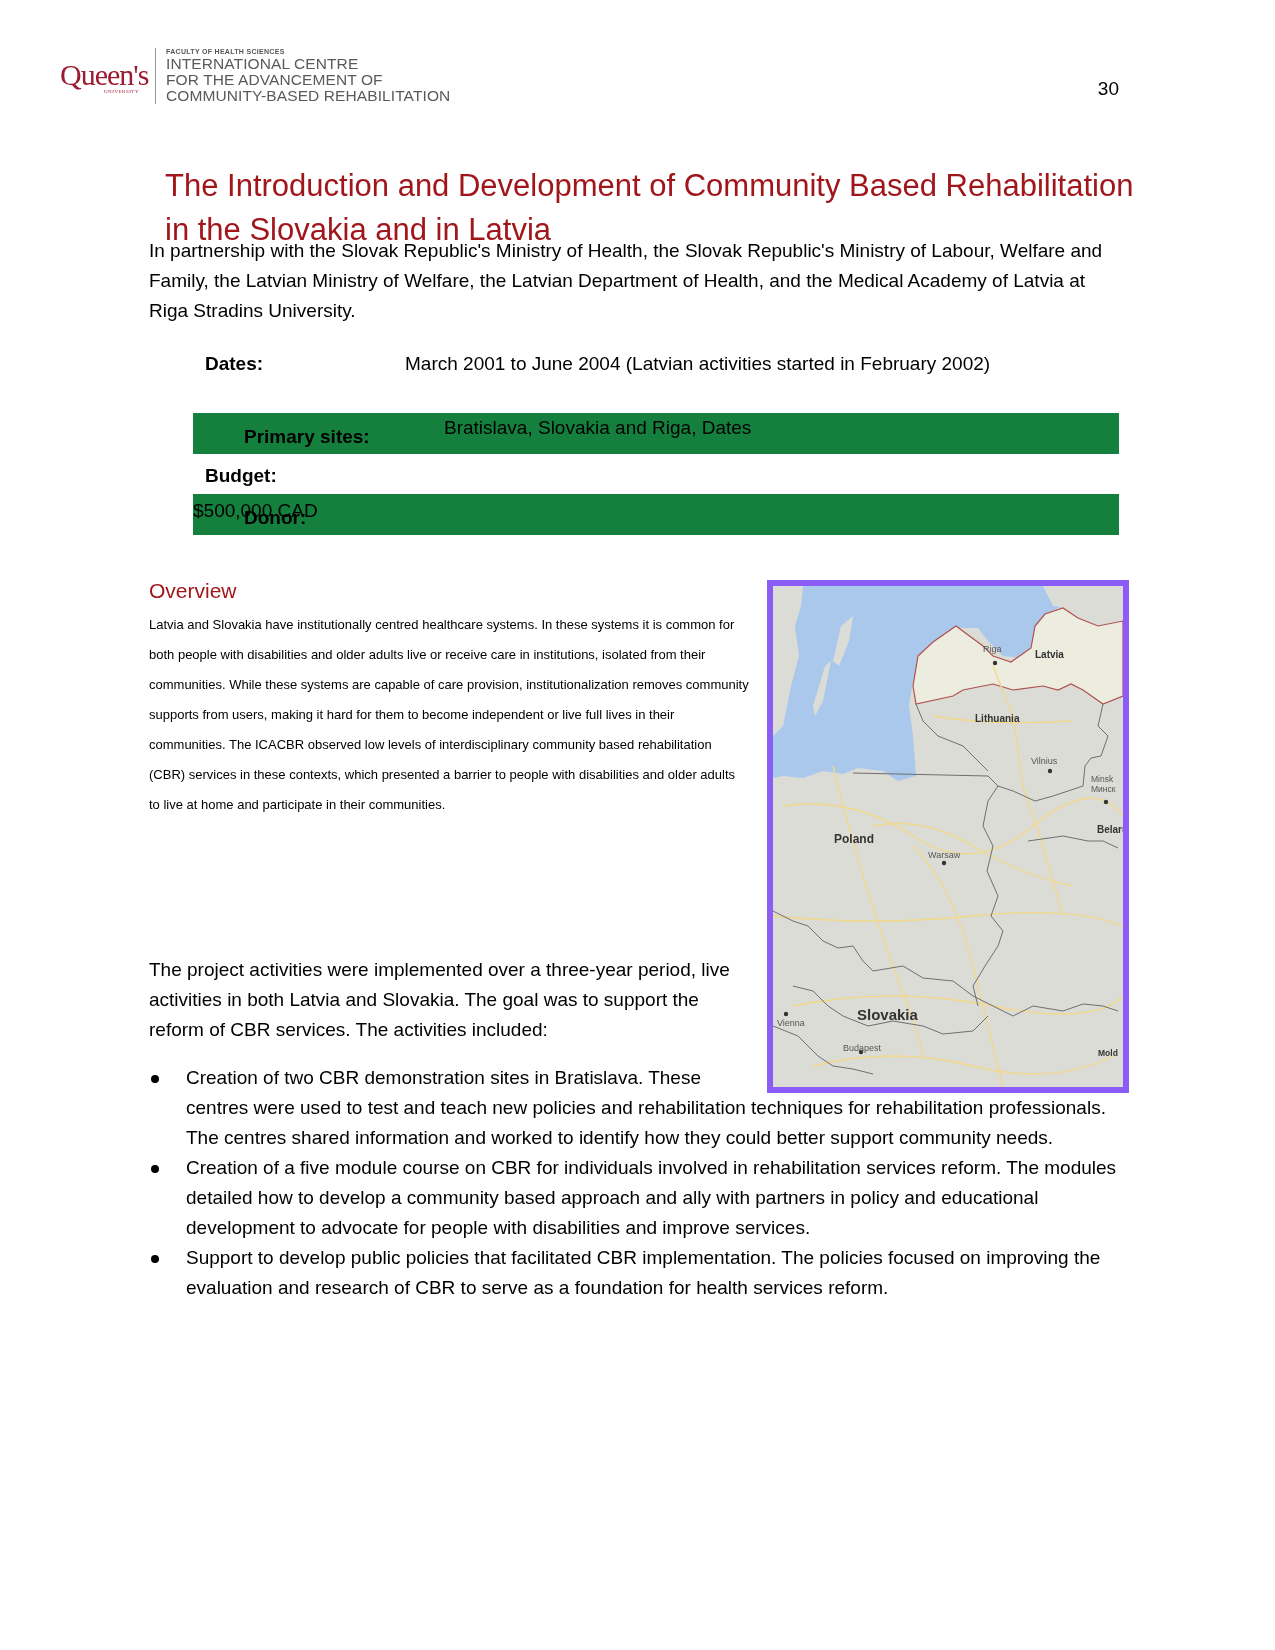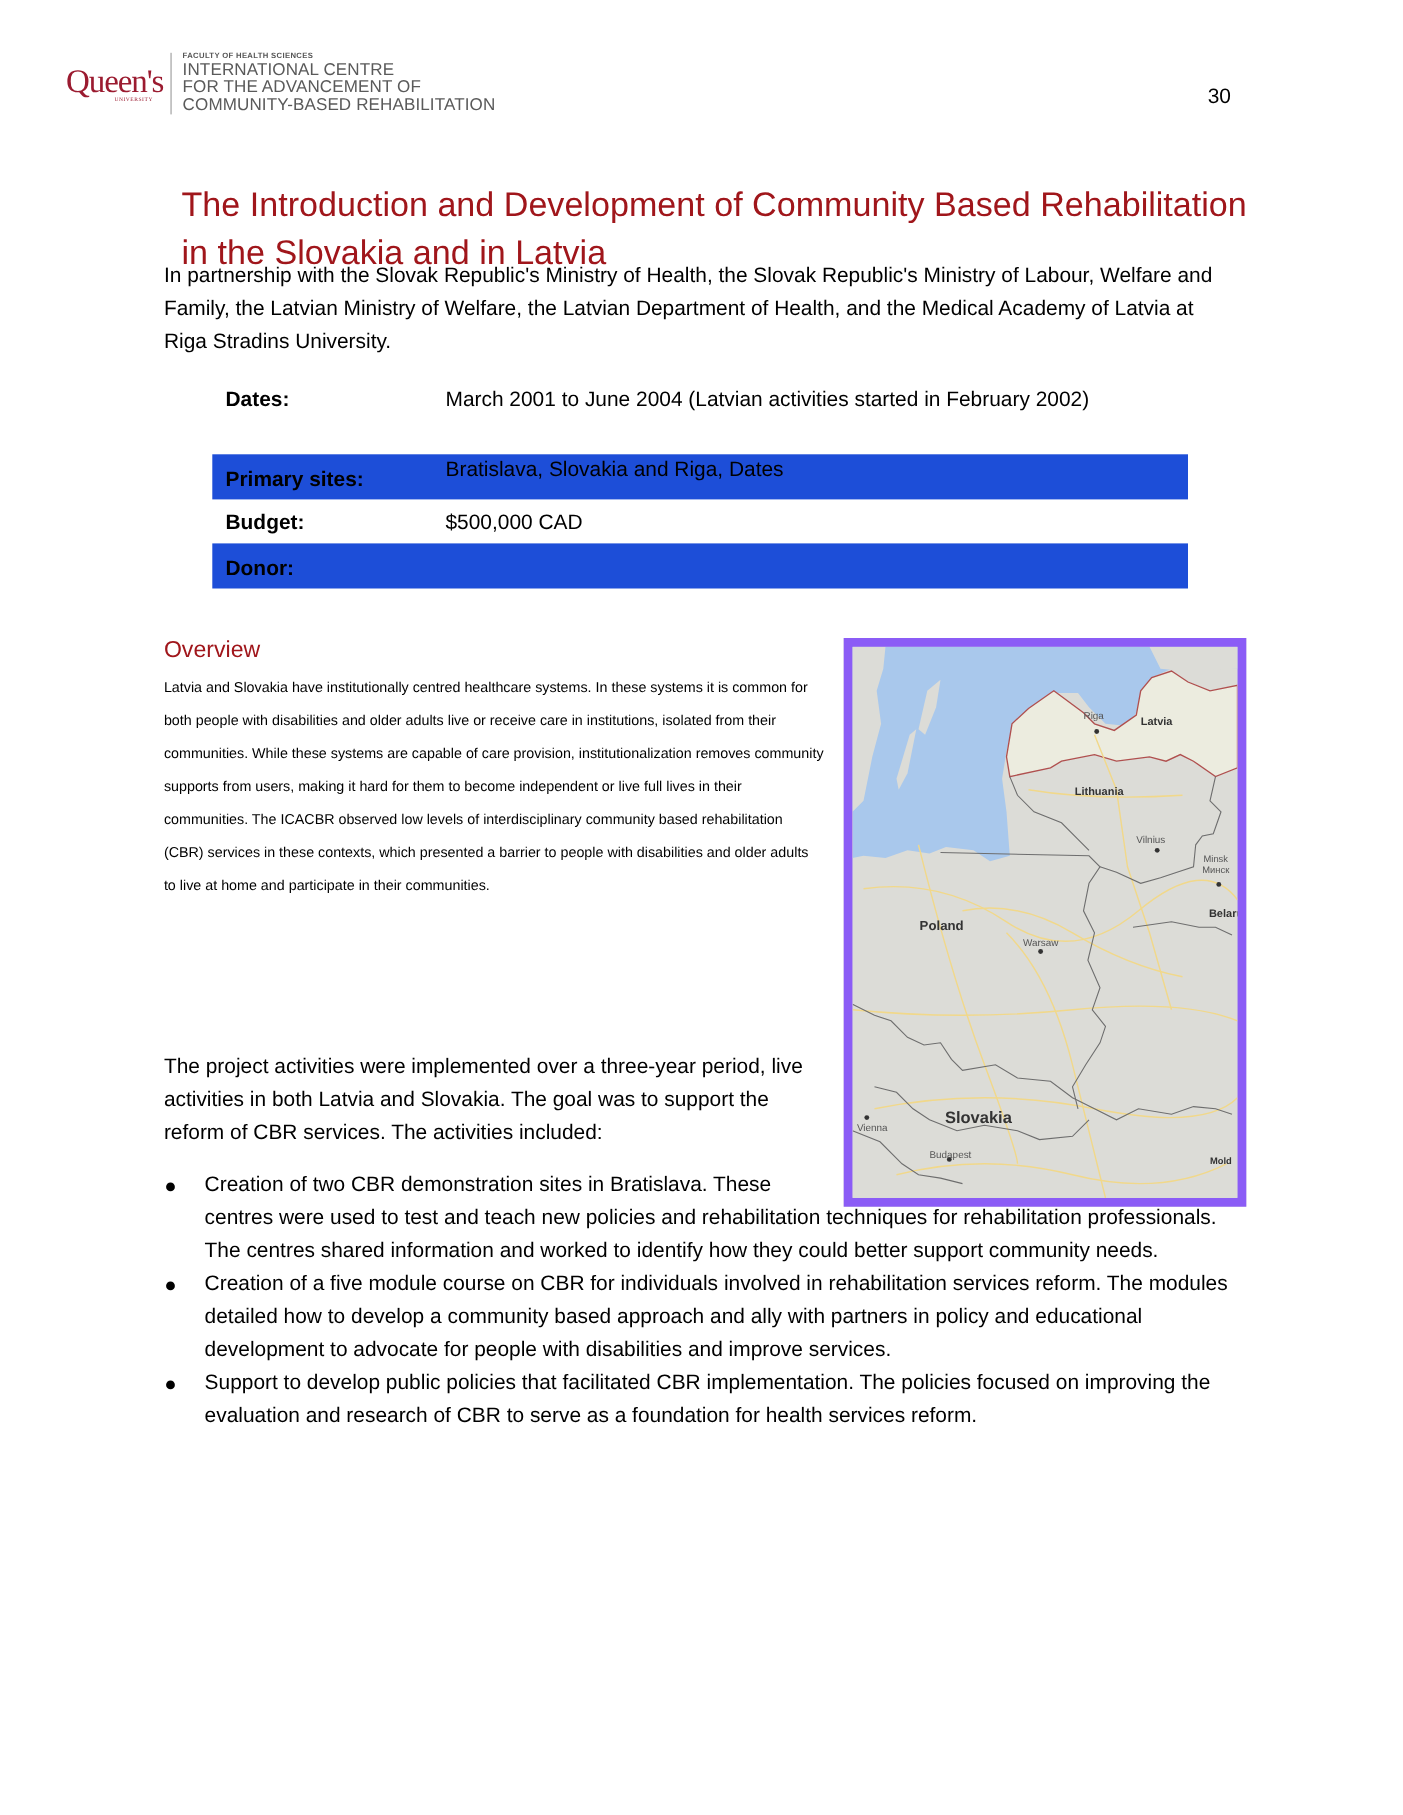--- a/index.html
+++ b/index.html
@@ -14,38 +14,38 @@
     .faculty { position: absolute; left: 106px; top: 2px; font-size: 7px; font-weight: bold; color: #555;
       letter-spacing: 0.3px; }
     .centre { position: absolute; left: 106px; top: 10px; font-size: 15.5px; line-height: 16px;
       color: #5a5a5a; letter-spacing: 0.1px; }
     .page-num { position: absolute; right: 156px; top: 78px; font-size: 19px; color: #000; }
     .title { position: absolute; left: 149px; top: 148px; width: 980px; font-size: 31px; line-height: 44px;
       color: #a0161b; font-family: "Liberation Sans", sans-serif; font-weight: normal; }
     .intro { position: absolute; left: 149px; top: 236px; width: 980px; font-size: 19px; line-height: 30px; }
     .info-table { position: absolute; left: 193px; top: 348px; width: 887px; }
     .row { display: flex; width: 100%; font-size: 19px; line-height: 27px; }
-    .row.shaded { background: #1d4ed8; }
+    .row.shaded { background: #15803d; padding-left: 39px; }
     .row .k { width: 212px; padding-left: 12px; font-weight: bold; box-sizing: border-box; }
     .row .v { flex: 1; padding-right: 40px; }
     .row.r0 { height: 65px; }
     .row.r0 .k, .row.r0 .v { padding-top: 2px; }
     .row.r1 { height: 41px; margin-top: 0px; }
     .row.r1 .k { padding-top: 10px; }
     .row.r1 .v { padding-top: 1px; }
-    .row.r2 { height: 40px; }
+    .row.r2 { height: 40px; flex-direction: column; }
     .row.r2 .k, .row.r2 .v { padding-top: 8px; }
     .row.r3 { height: 41px; }
     .row.r3 .k { padding-top: 10px; }
     .row.r3 .v { padding-top: 1px; }
     .overview-h { position: absolute; left: 149px; top: 579px; font-size: 21px; color: #a0161b; }
     .overview-p { position: absolute; left: 149px; top: 610px; width: 600px; font-size: 13px; line-height: 30px; }
     .overview-p2 { position: absolute; left: 149px; top: 955px; width: 600px; font-size: 19px; line-height: 30px; }
     .map { position: absolute; left: 767px; top: 580px; width: 350px; height: 501px;
-      border: 8px solid #8b5cf6; background: #dcdcd7; overflow: hidden; box-sizing: content-box; text-align: center; }
+      border: 6px solid #8b5cf6; background: #dcdcd7; overflow: hidden; box-sizing: content-box; }
     .map svg { display: block; }
     .bullets { position: absolute; left: 149px; top: 1063px; width: 980px; margin: 0; padding: 0; list-style: none; }
     .bullets li { position: relative; padding-left: 37px; font-size: 19px; line-height: 30px; margin: 0; }
     .bullets li .dot { position: absolute; left: 2px; top: 12px; width: 8px; height: 8px; border-radius: 50%; background: #000; }
     .bullets li .first { display: block; width: 560px; }
   </style>
 </head>
 <body>
 
 <div class="header">

